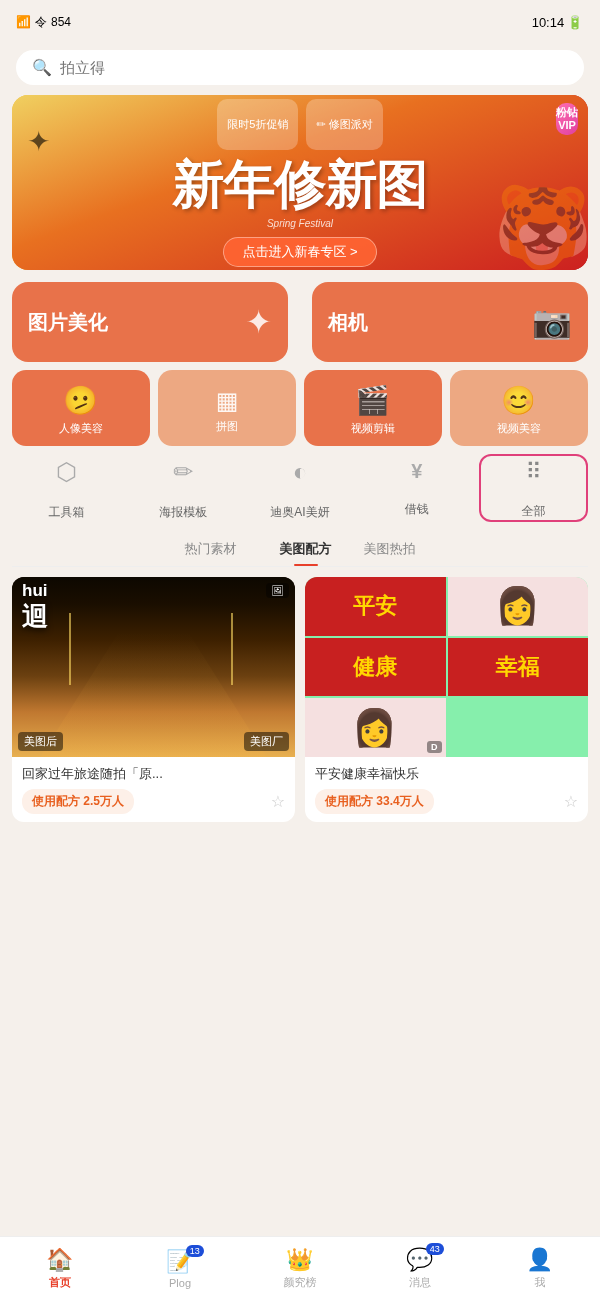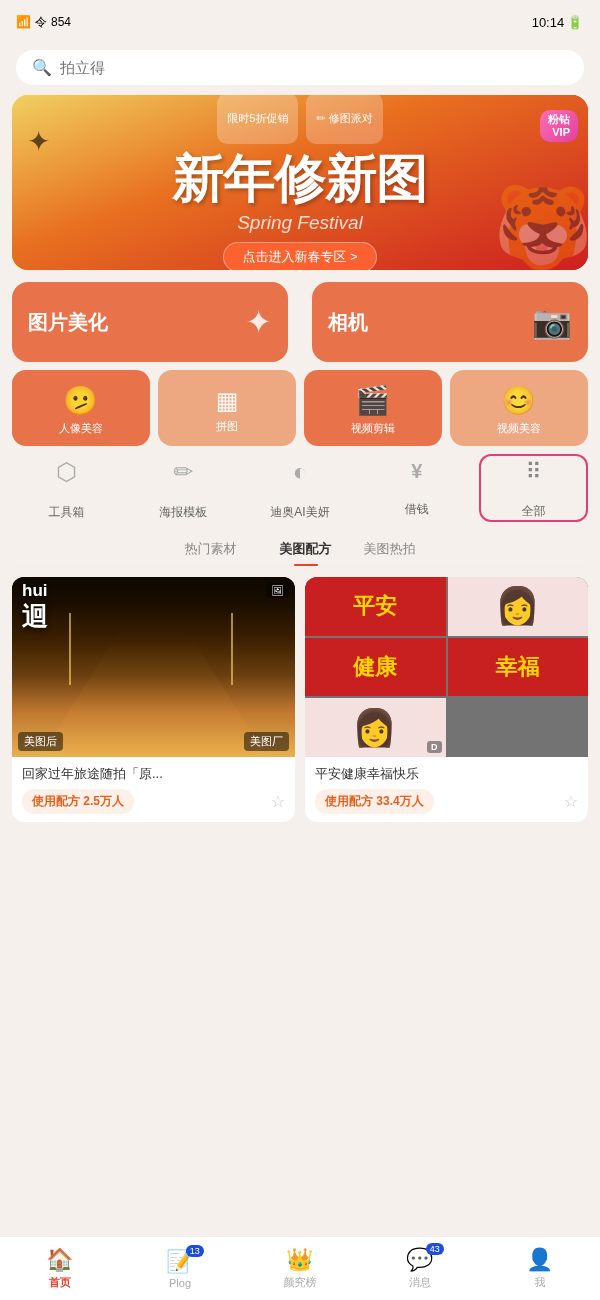--- a/index.html
+++ b/index.html
@@ -79,21 +79,21 @@
     }
     .banner-title {
       font-size: 52px;
       font-weight: 900;
       color: white;
       text-shadow: 2px 2px 4px rgba(0,0,0,0.3);
       line-height: 1;
       letter-spacing: -1px;
     }
     .banner-subtitle {
-      font-size: 19px;
+      font-size: 10px;
       color: rgba(255,255,255,0.8);
       font-style: italic;
       margin-top: 8px;
     }
     .banner-btn {
       background: rgba(255,100,50,0.9);
       color: white;
       font-size: 13px;
       border-radius: 16px;
       padding: 5px 18px;
@@ -102,24 +102,23 @@
     }
     .banner-vip {
       position: absolute;
       top: 8px;
       right: 10px;
       background: linear-gradient(135deg, #ff6eb0, #e040a0);
       color: white;
       font-size: 11px;
       font-weight: bold;
       border-radius: 10px;
-      padding: 3px 8px;
-      text-align: right;
+      padding: 3px 0;
+      text-align: center;
       line-height: 1.2;
-      margin-top: 7px;
     }
     .banner-tiger {
       position: absolute;
       right: -5px;
       bottom: -5px;
       font-size: 80px;
       opacity: 0.35;
     }
     .banner-sparkles {
       position: absolute;
@@ -275,21 +274,21 @@
         radial-gradient(ellipse at 50% 60%, rgba(255,180,60,0.5) 0%, transparent 60%),
         repeating-linear-gradient(90deg, rgba(255,255,200,0.08) 0px, rgba(255,255,200,0.08) 1px, transparent 1px, transparent 30px);
     }
 
     
     .card-image-right {
       display: grid;
       grid-template-columns: 1fr 1fr;
       grid-template-rows: 1fr 1fr 1fr;
       gap: 2px;
-      background: #737373;
+      background: #86efac;
     }
     .card-cell {
       display: flex;
       align-items: center;
       justify-content: center;
       font-size: 16px;
       font-weight: bold;
       color: #c00;
     }
     .card-cell.girl { background: #f5e0e0; position: relative; overflow: hidden; }

